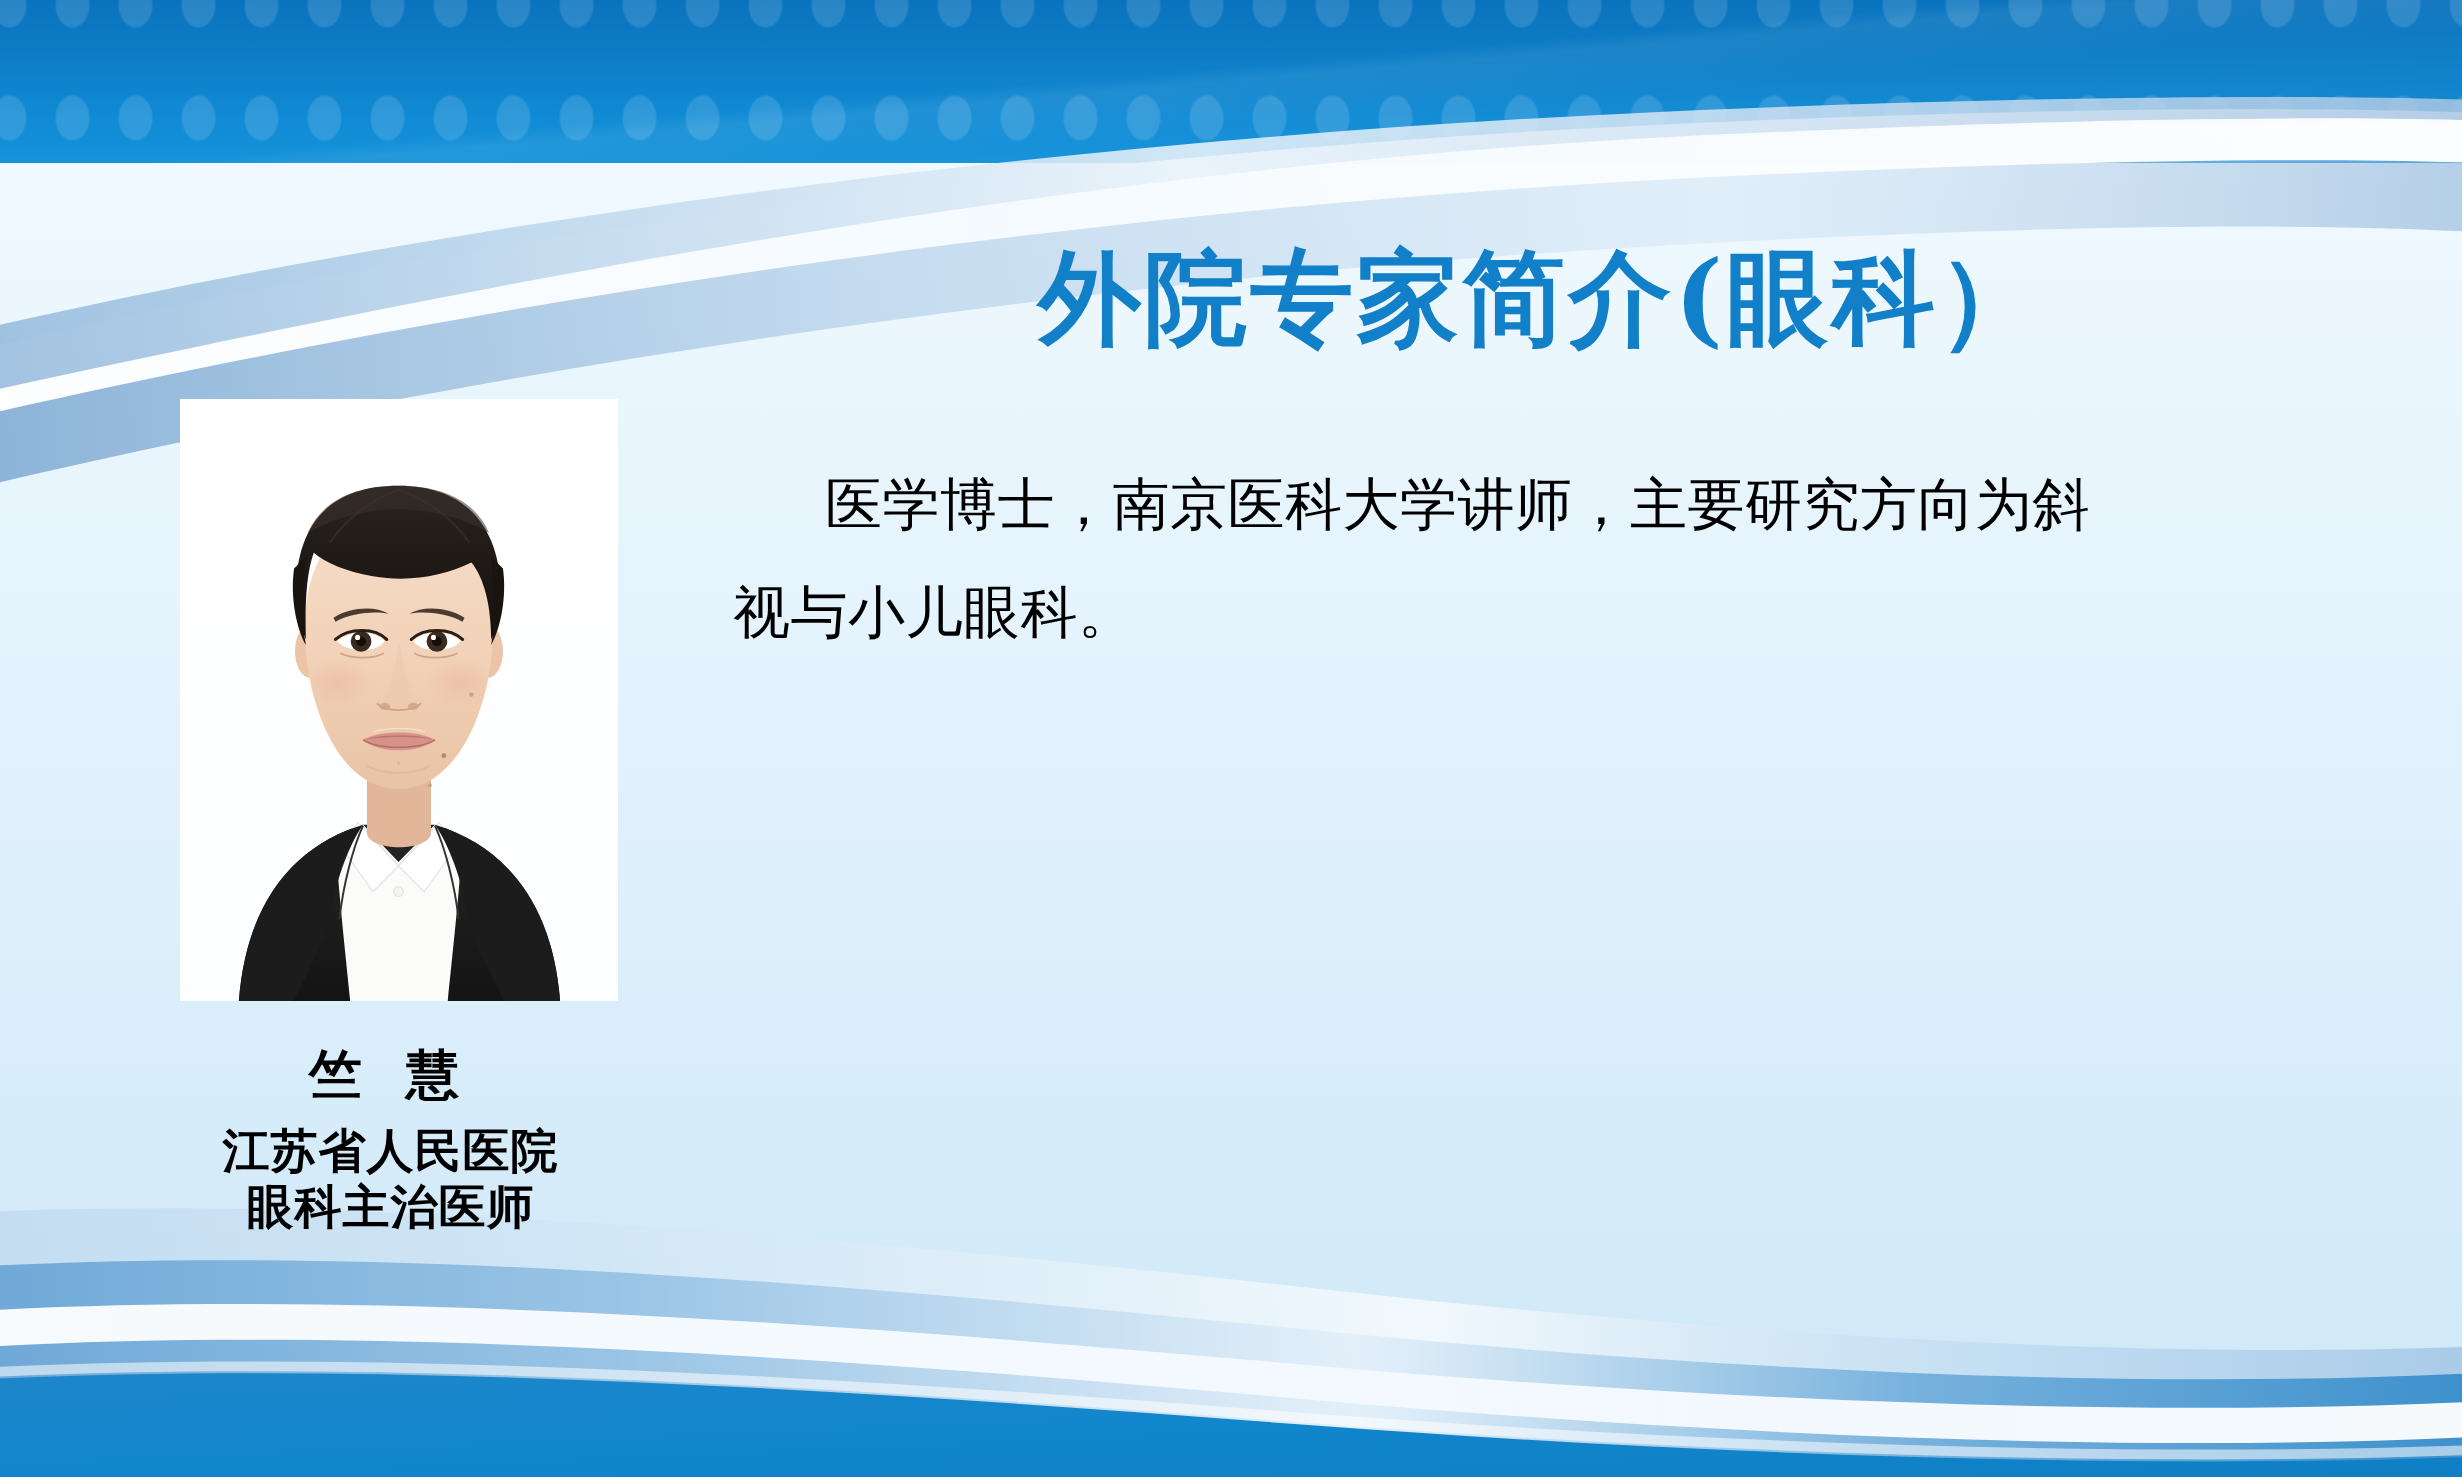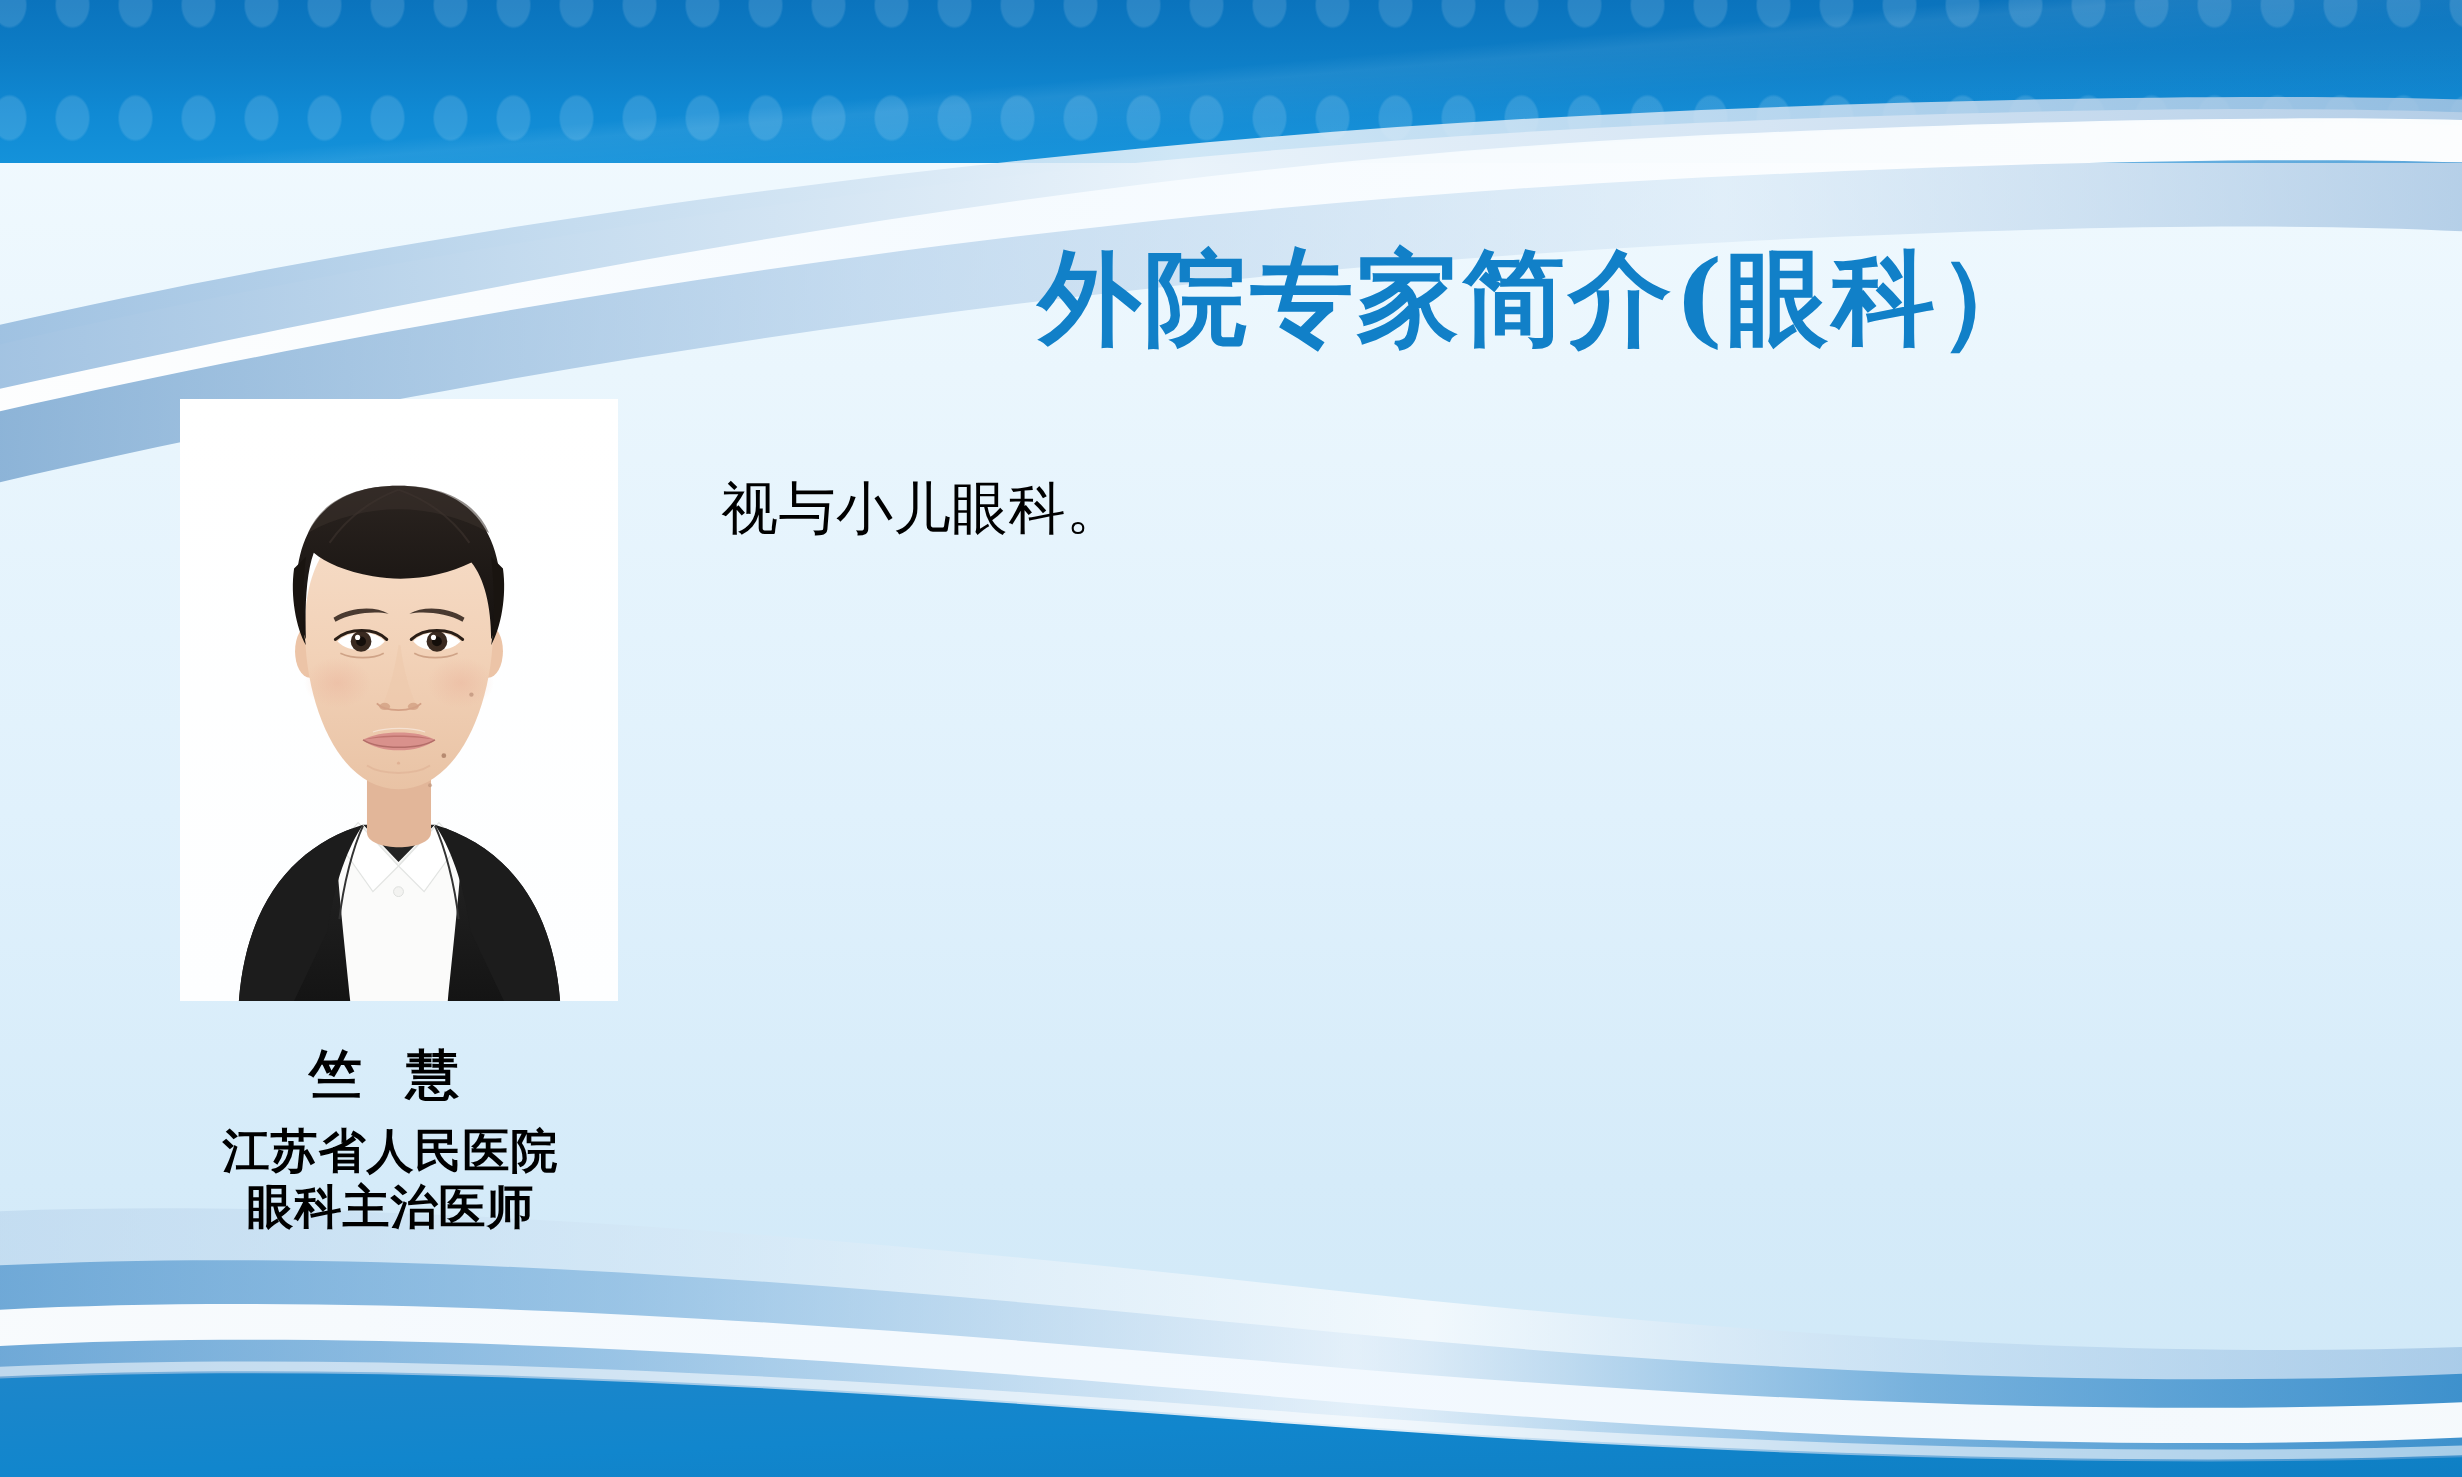--- a/index.html
+++ b/index.html
@@ -68,21 +68,21 @@
     letter-spacing:3px;white-space:nowrap;
   }
 
   
   .body-block{
     position:absolute;left:717px;top:458px;width:1684px;
     font-family:"DejaVu Sans","Liberation Sans",sans-serif;
     color:#000;font-size:57px;line-height:1.62;letter-spacing:0.5px;
   }
   .p-intro{text-indent:108px;margin:0;}
-  .p-line{margin:4px;text-indent:54px;}
+  .p-line{margin:16px;text-indent:54px;}
   .p-time{margin-top:6.9px;}
 </style>
 </head>
 <body>
 
 <div class="slide">
 
   <div class="top-band">
     <div class="dots"></div>
     <div class="band-sheen"></div>
@@ -255,17 +255,18 @@
     </svg>
   </div>
 
   <div class="caption">
     <div class="cap-name">竺 慧</div>
     <div class="cap-line">江苏省人民医院</div>
     <div class="cap-line">眼科主治医师</div>
   </div>
 
   <div class="body-block">
+    <p class="p-intro">医学博士，南京医科大学讲师，主要研究方向为斜</p>
     <p class="p-line" style="text-indent:0">视与小儿眼科。</p>
   </div>
 
 </div>
 
 
 </body></html>

